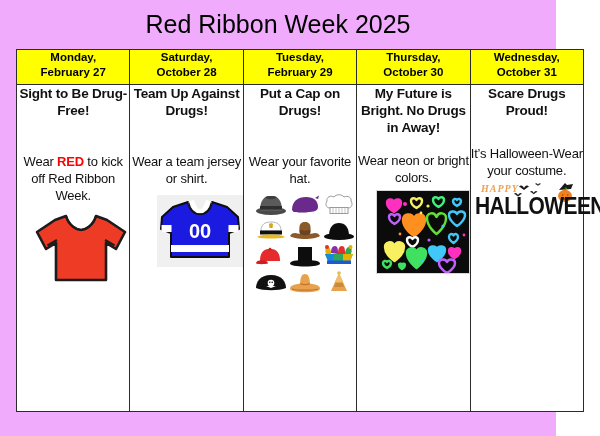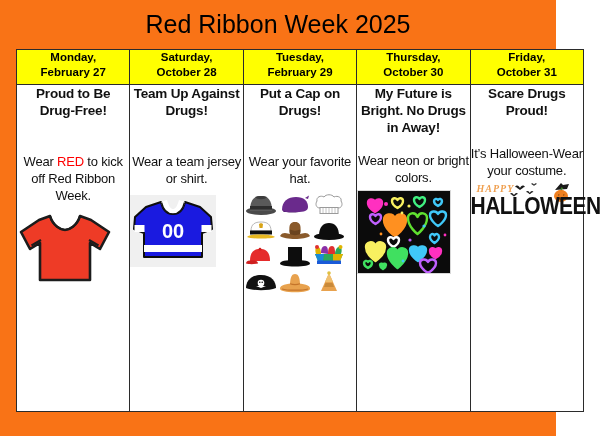--- a/index.html
+++ b/index.html
@@ -10,21 +10,21 @@
     width: 600px;
     height: 436px;
     background: #ffffff;
     font-family: "Liberation Sans", sans-serif;
     overflow: hidden;
   }
   .page {
     position: relative;
     width: 556px;
     height: 436px;
-    background: #f97316;
+    background: #f0abfc;
   }
   .page-title {
     text-align: center;
     font-family: "Liberation Sans", sans-serif;
     font-size: 25px;
     font-weight: 400;
     color: #000000;
     letter-spacing: 0px;
     padding-top: 9px;
     line-height: 30px;
@@ -81,29 +81,29 @@
     font-family: "Liberation Sans", sans-serif;
     font-weight: 400;
     font-size: 13px;
     color: #111111;
     line-height: 17px;
     margin: 0;
     letter-spacing: -0.2px;
   }
   .detail .hl {
     color: #ff0000;
-    font-weight: normal;
+    font-weight: bold;
   }
   .spacer-lg { height: 30px; }
   .spacer-md { height: 22px; }
   .spacer-sm { height: 12px; }
   .art {
     width: 100%;
     display: flex;
-    justify-content: flex-start;
+    justify-content: flex-end;
     align-items: flex-start;
   }
 
   
   .tshirt-red { margin-top: 6px; }
 
   
   .jersey-box { margin-top: 8px; }
 
   
@@ -185,30 +185,30 @@
           </th>
           <th class="day-head">
             <div>Tuesday,</div>
             <div>February 29</div>
           </th>
           <th class="day-head">
             <div>Thursday,</div>
             <div>October 30</div>
           </th>
           <th class="day-head">
-            <div>Friday,</div>
+            <div>Wednesday,</div>
             <div>October 31</div>
           </th>
         </tr>
       </thead>
       <tbody>
         <tr>
 
           <td class="day-cell">
-            <p class="theme">Proud to Be Drug-Free!</p>
+            <p class="theme">Sight to Be Drug-Free!</p>
             <div class="spacer-lg"></div>
             <p class="detail"><span>Wear </span><span class="hl">RED</span><span> to kick off Red Ribbon Week.</span></p>
             <div class="art">
               <svg class="tshirt-red" width="96" height="76" viewBox="0 0 96 76">
                 <path d="M33 6 L22 10 L4 22 L13 39 L23 33 L23 70 L73 70 L73 33 L83 39 L92 22 L74 10 L63 6
                          C60 16 52 20 48 20 C44 20 36 16 33 6 Z" fill="#ee3b26" stroke="#1c1c1c" stroke-width="2.6" stroke-linejoin="round"></path>
                 <path d="M33 6 C36 16 44 20 48 20 C52 20 60 16 63 6" fill="none" stroke="#1c1c1c" stroke-width="2.2"></path>
                 <path d="M14.5 35.5 L24 30" stroke="#1c1c1c" stroke-width="2.2" fill="none"></path>
                 <path d="M81.5 35.5 L72 30" stroke="#1c1c1c" stroke-width="2.2" fill="none"></path>
               </svg>

